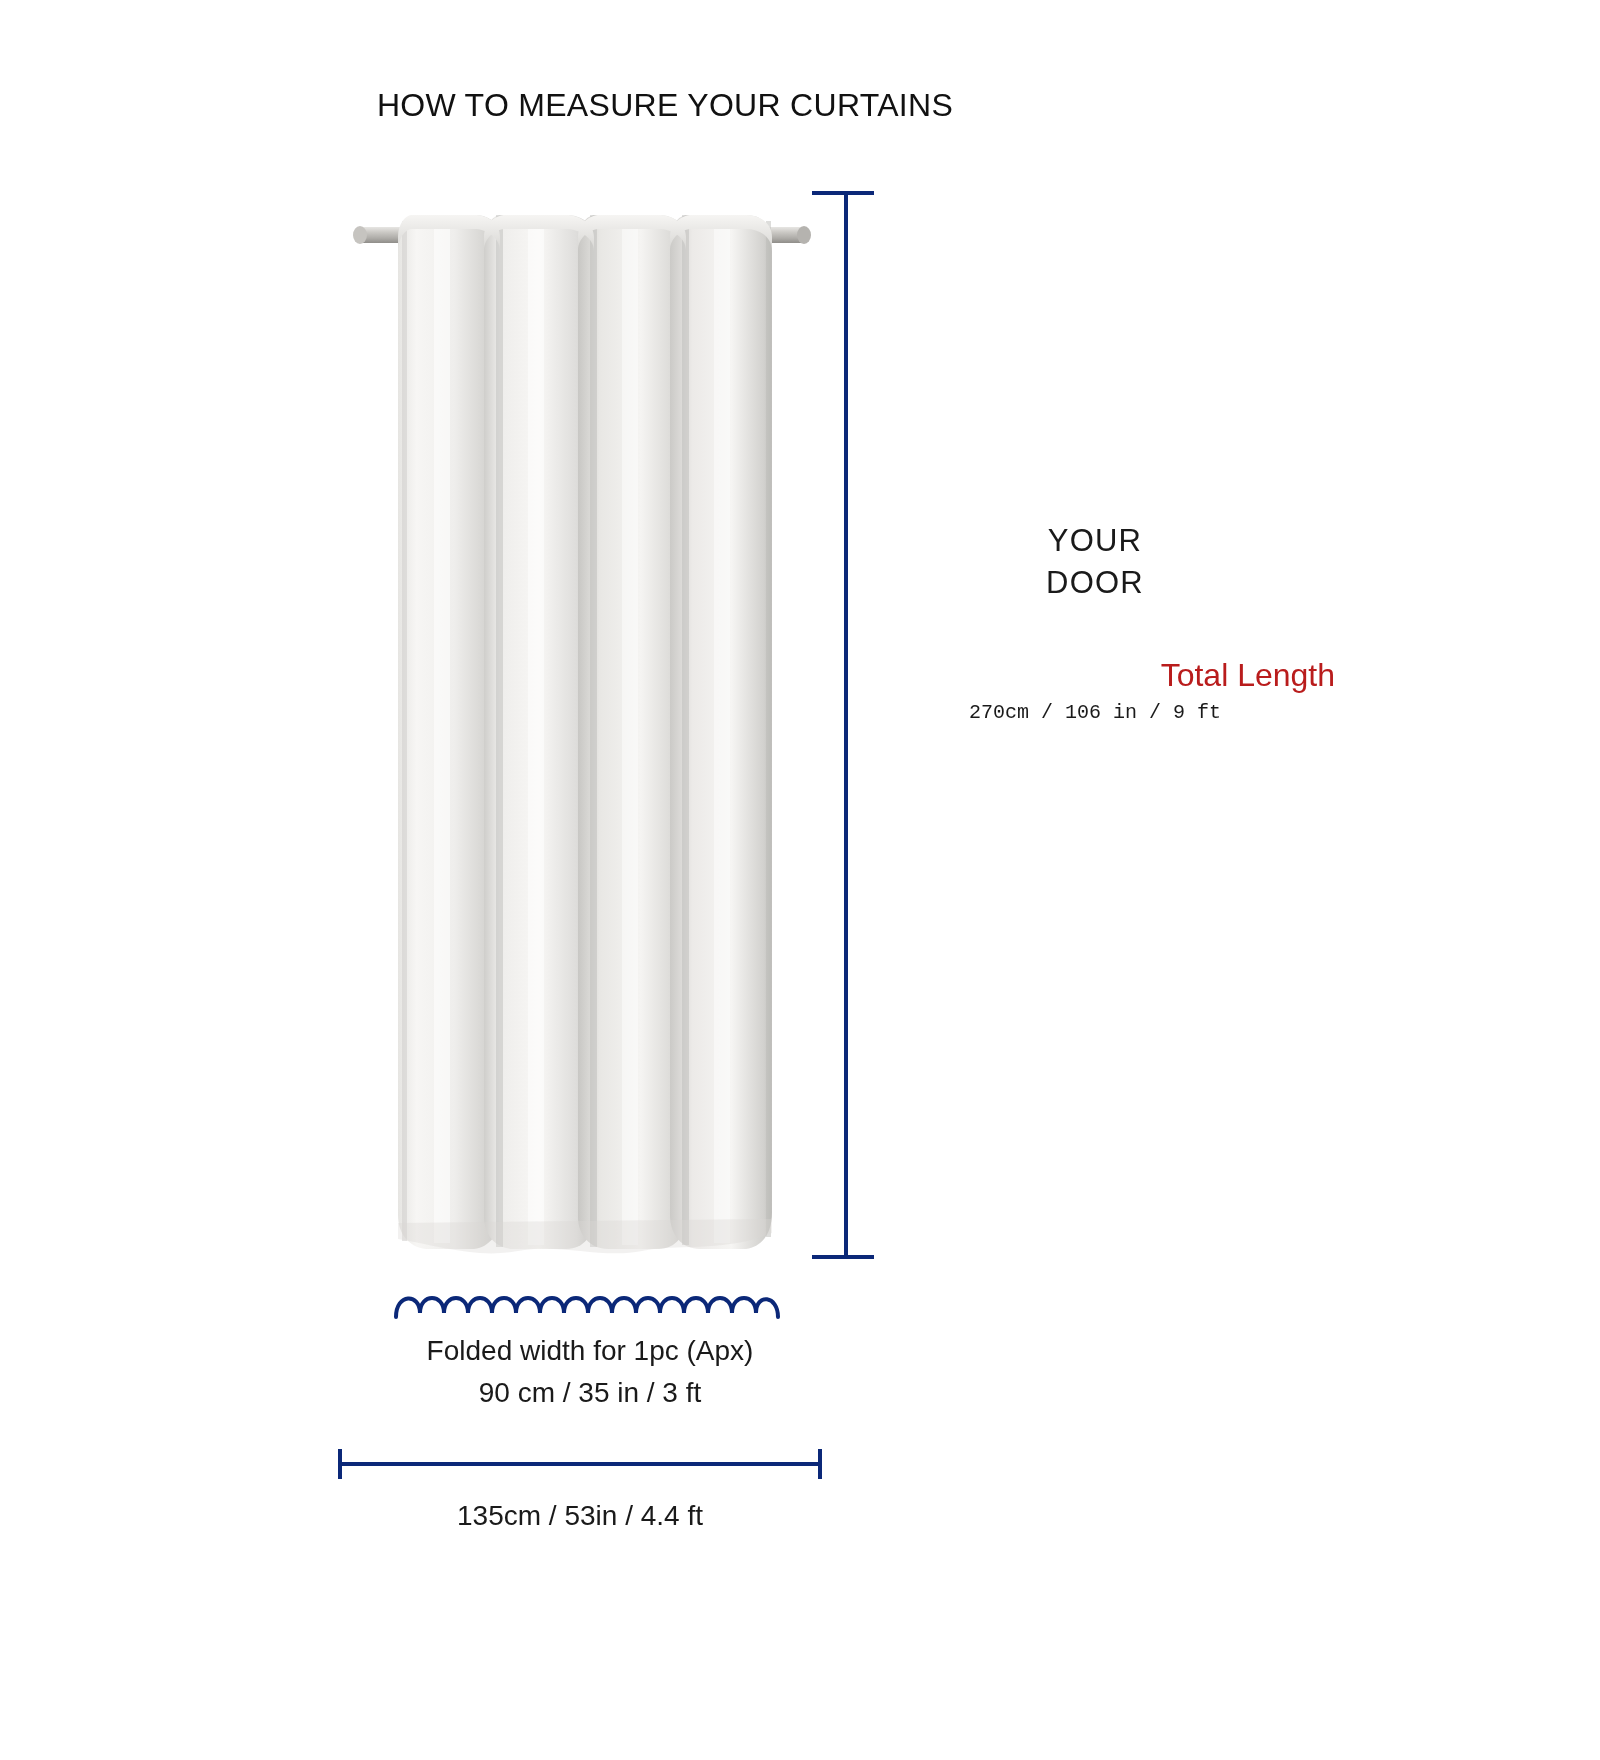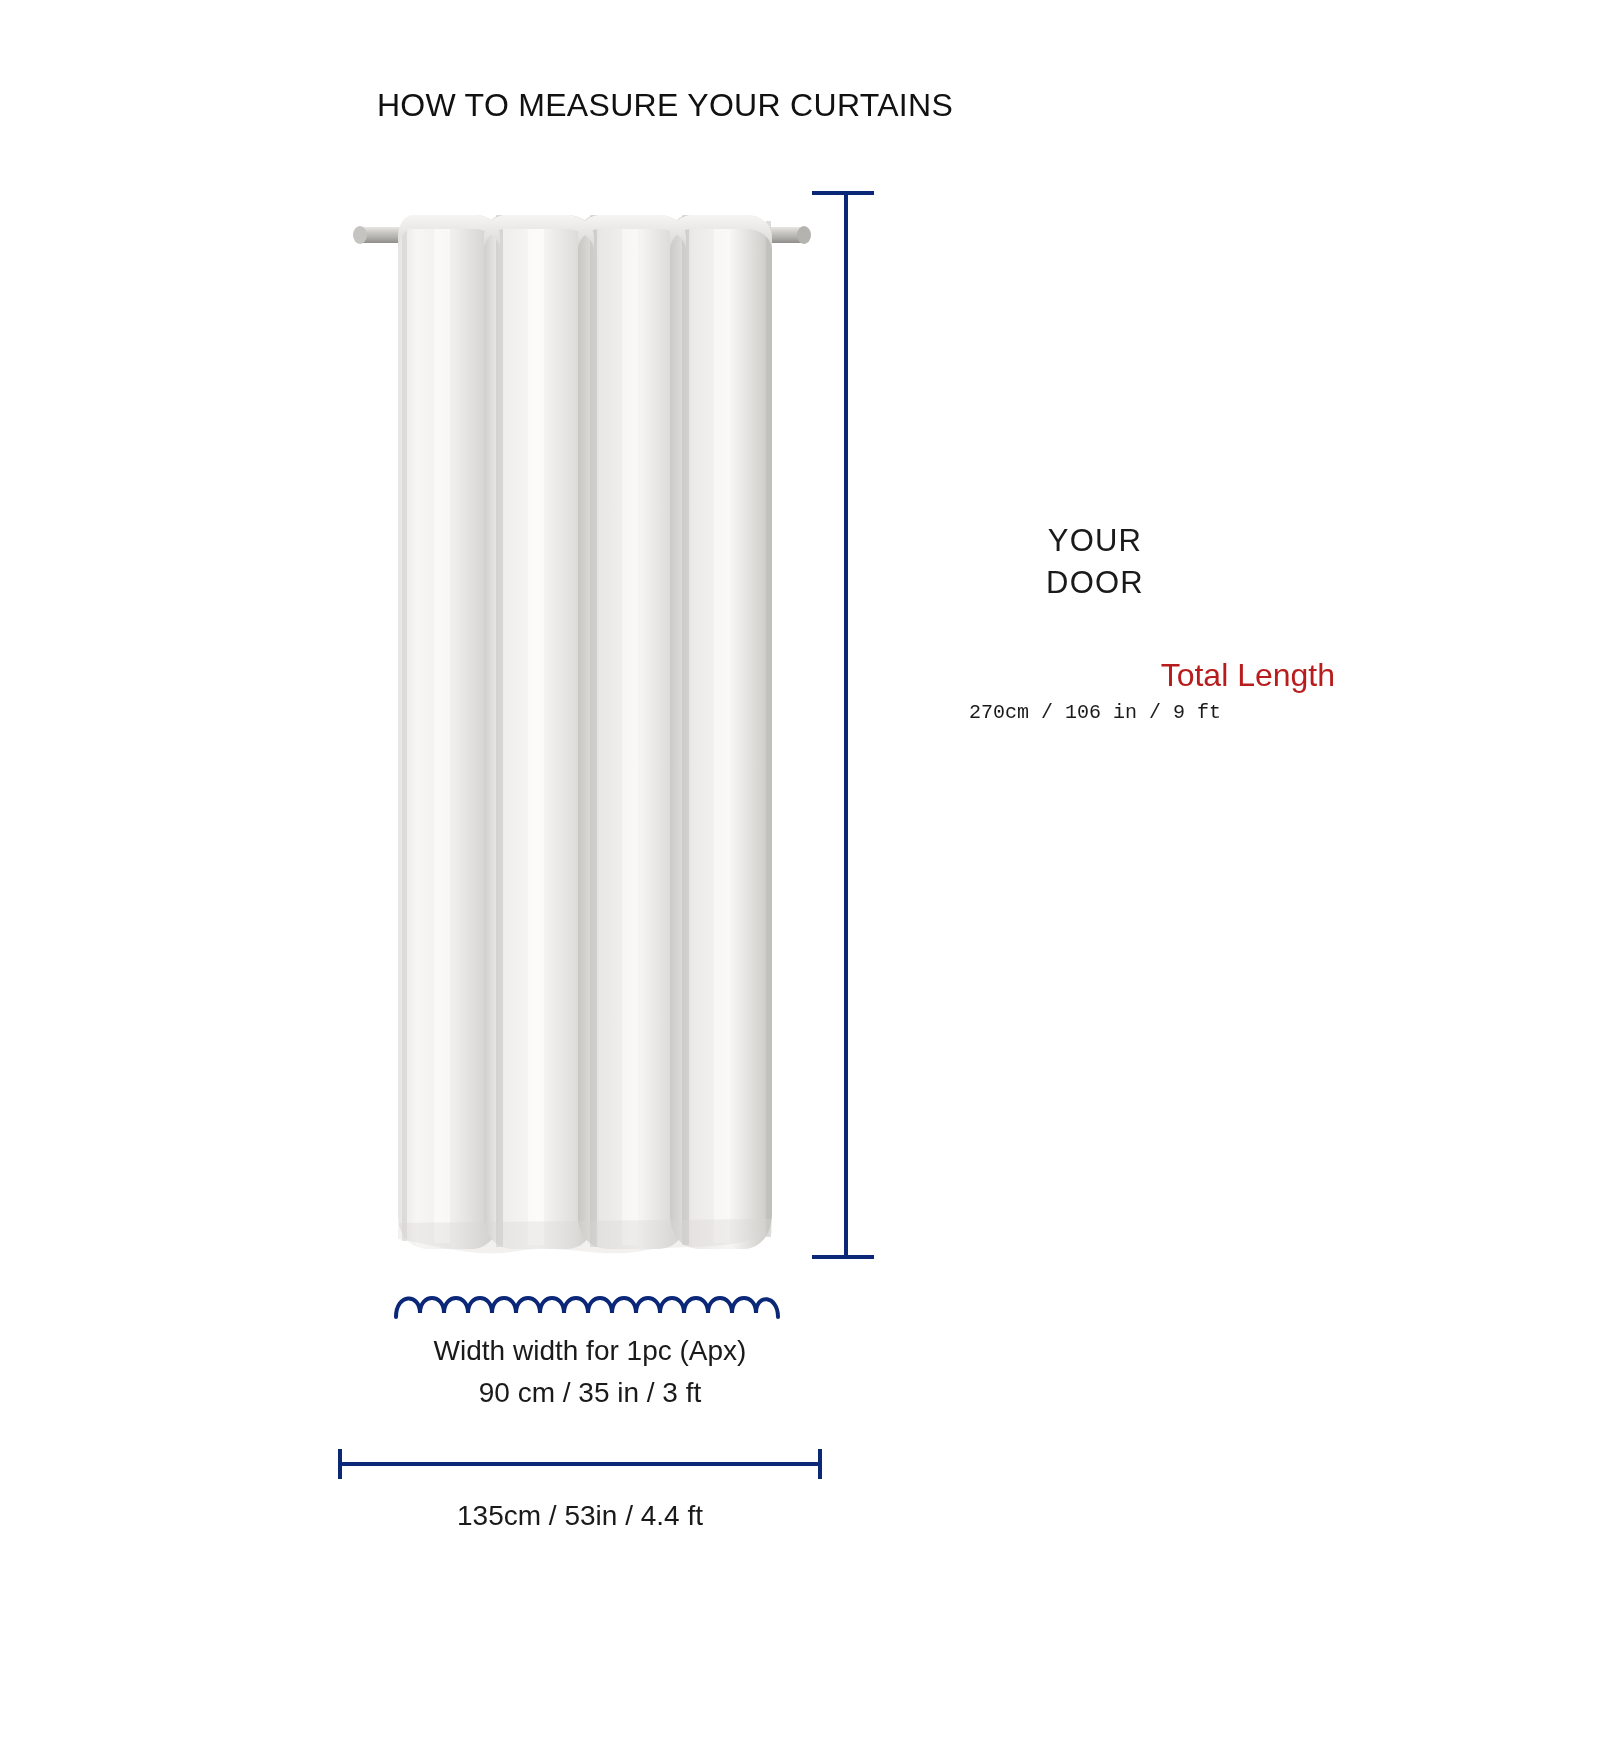--- a/index.html
+++ b/index.html
@@ -236,21 +236,21 @@
       <path d="M4 34 C4 10 28 10 28 30 C28 10 52 10 52 30 C52 10 76 10 76 30
                C76 10 100 10 100 30 C100 10 124 10 124 30 C124 10 148 10 148 30
                C148 10 172 10 172 30 C172 10 196 10 196 30 C196 10 220 10 220 30
                C220 10 244 10 244 30 C244 10 268 10 268 30 C268 10 292 10 292 30
                C292 10 316 10 316 30 C316 10 340 10 340 30 C340 10 364 10 364 30
                C364 10 386 12 386 34" fill="none" stroke="#0b2878" stroke-width="4" stroke-linecap="round"></path>
     </svg>
   </div>
 
   <div id="folded-caption">
-    <div>Width width for 1pc (Apx)</div>
+    <div>Folded width for 1pc (Apx)</div>
     <div>90 cm / 35 in / 3 ft</div>
   </div>
 
   <div id="open-dim">
     <svg width="520" height="40" viewBox="0 0 520 40" xmlns="http://www.w3.org/2000/svg">
       <g stroke="#0b2878" stroke-width="4" fill="none">
         <line x1="20" y1="4" x2="20" y2="34"></line>
         <line x1="20" y1="19" x2="500" y2="19"></line>
         <line x1="500" y1="4" x2="500" y2="34"></line>
       </g>

